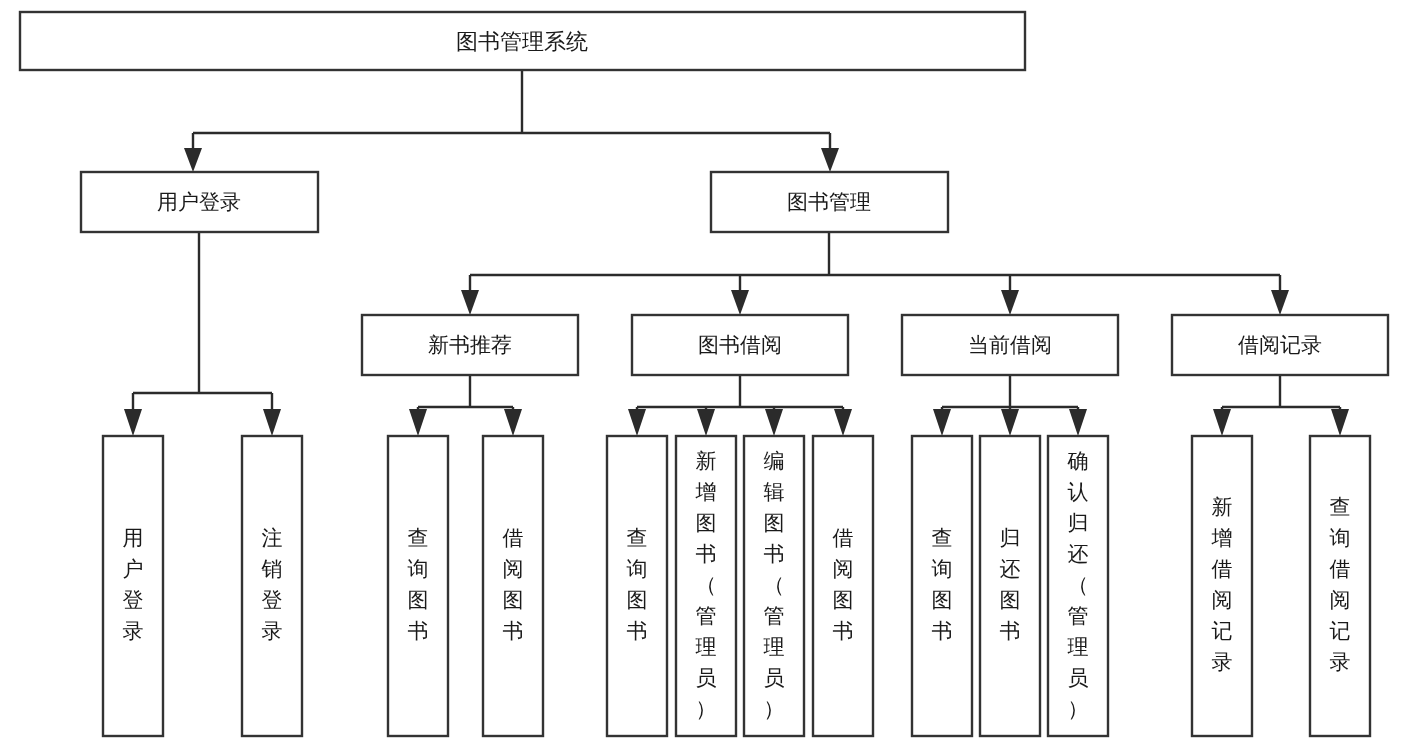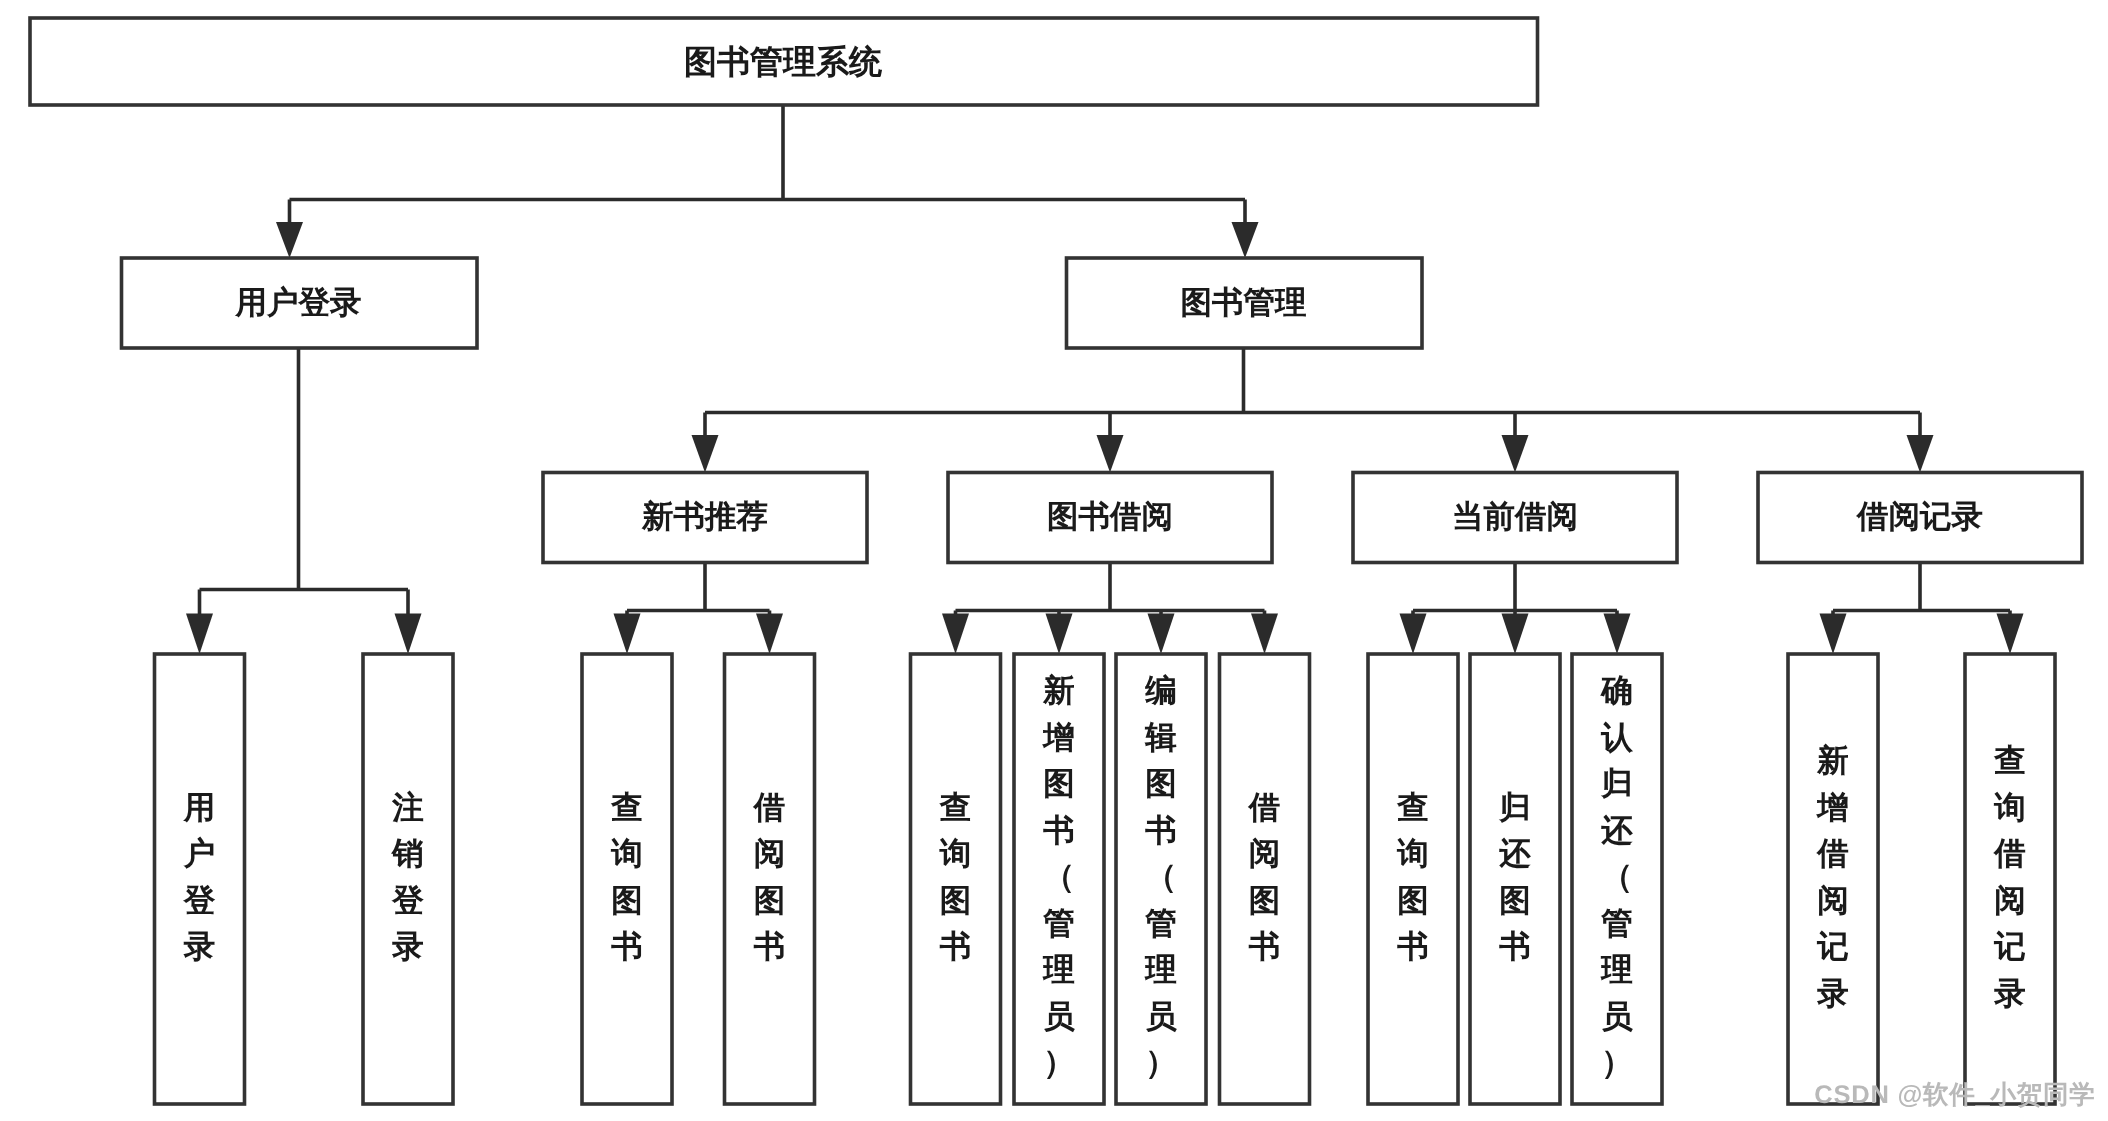--- a/index.html
+++ b/index.html
@@ -10,21 +10,20 @@
   }
   body {
     font-family: "Liberation Sans", "DejaVu Sans", sans-serif;
   }
   #diagram-root {
     position: relative;
     width: 1405px;
     height: 747px;
     background: #ffffff;
     overflow: hidden;
-    font-weight: bold;
   }
   svg.diagram-canvas {
     position: absolute;
     left: 0;
     top: 0;
     width: 1405px;
     height: 747px;
     display: block;
   }
   .node-box {
@@ -208,15 +207,14 @@
       <rect class="node-box" x="1192" y="436" width="60" height="300"></rect>
       <text class="vlabel" x="1222" y="586"><tspan x="1222" y="508.5" dominant-baseline="middle">新</tspan><tspan x="1222" y="539.5" dominant-baseline="middle">增</tspan><tspan x="1222" y="570.5" dominant-baseline="middle">借</tspan><tspan x="1222" y="601.5" dominant-baseline="middle">阅</tspan><tspan x="1222" y="632.5" dominant-baseline="middle">记</tspan><tspan x="1222" y="663.5" dominant-baseline="middle">录</tspan></text>
     </g>
     <g>
       <rect class="node-box" x="1310" y="436" width="60" height="300"></rect>
       <text class="vlabel" x="1340" y="586"><tspan x="1340" y="508.5" dominant-baseline="middle">查</tspan><tspan x="1340" y="539.5" dominant-baseline="middle">询</tspan><tspan x="1340" y="570.5" dominant-baseline="middle">借</tspan><tspan x="1340" y="601.5" dominant-baseline="middle">阅</tspan><tspan x="1340" y="632.5" dominant-baseline="middle">记</tspan><tspan x="1340" y="663.5" dominant-baseline="middle">录</tspan></text>
     </g>
 
   </svg>
 
-  <div class="watermark">CSDN @软件_小贺同学</div>
 
 </div>
 
 </body></html>

